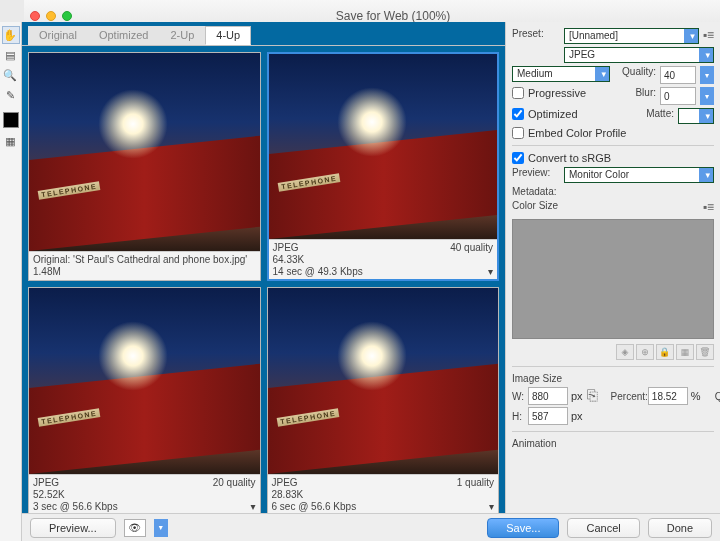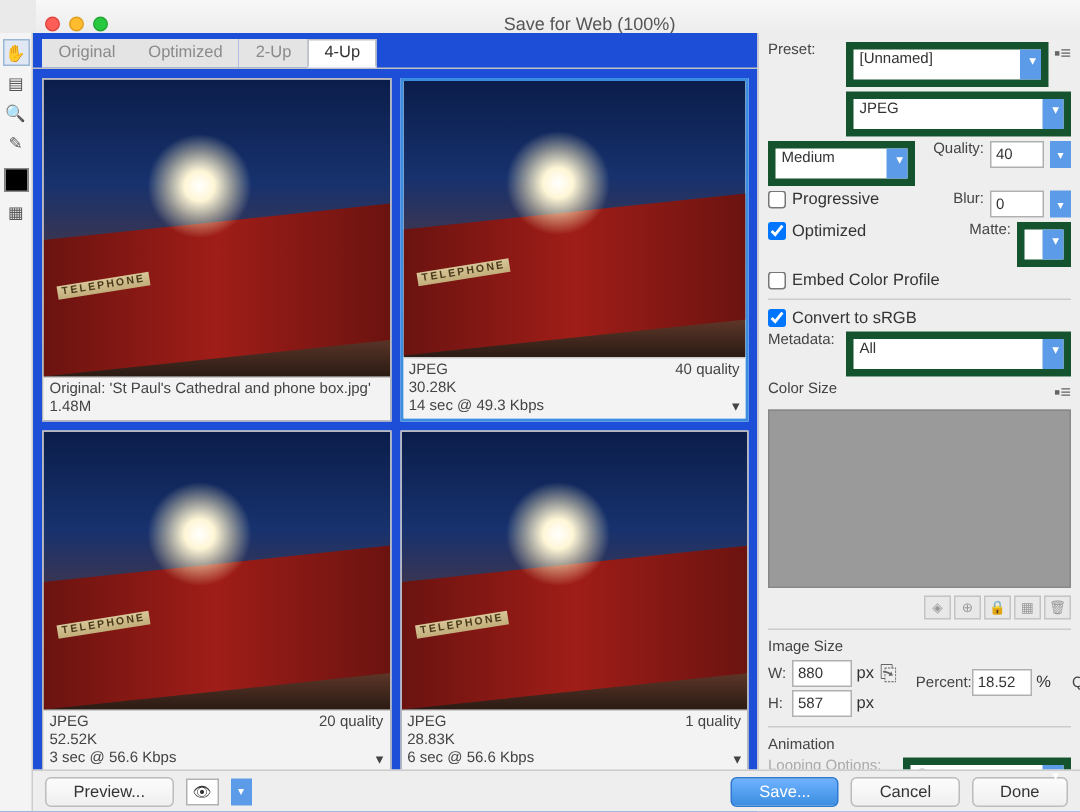--- a/index.html
+++ b/index.html
@@ -10,21 +10,21 @@
 .dot.red{ background:#ff5f57; border-color:#e14540;}
 .dot.yellow{ background:#ffbd2e; border-color:#dfa023;}
 .dot.green{ background:#28c840; border-color:#23a735;}
 .title { flex:1; text-align:center; font-size:12px; color:#555; }
 .content { position:absolute; top:22px; left:0; right:0; bottom:0; display:flex; }
 .toolbar { width:22px; background:#f4f4f4; border-right:1px solid #ccc; display:flex; flex-direction:column; align-items:center; padding-top:4px; gap:2px;}
 .tbtn { width:18px; height:18px; display:flex; align-items:center; justify-content:center; font-size:11px; color:#555; border:1px solid transparent; }
 .tbtn.active{ background:#dfe8f3; border:1px solid #9bb7d6;}
 .swatch { width:16px; height:16px; background:#000; border:1px solid #888; margin-top:6px;}
 .tbtn.small{height:14px;}
-.left { flex:1; display:flex; flex-direction:column; background:#1d4ed8; padding:4px 0 0 0; }
+.left { flex:1; display:flex; flex-direction:column; background:#0369a1; padding:4px 0 0 0; }
 .tabs { display:flex; gap:0; padding-left:6px; border-bottom:1px solid #c2c2c2; height:20px;}
 .tab { padding:2px 10px; color:#8a8a8a; border:1px solid transparent; border-bottom:none; background:#e4e4e4; font-size:11px;}
 .tab.active{ background:#fff; color:#333; border:1px solid #c2c2c2; border-bottom:1px solid #fff; }
 .grid { flex:1; display:grid; grid-template-columns:1fr 1fr; grid-template-rows:1fr 1fr; gap:6px; padding:6px; }
 .cell { background:#fff; border:1px solid #b8b8b8; display:flex; flex-direction:column; overflow:hidden;}
 .cell.selected{ border:2px solid #3b8de0; }
 .thumb { flex:1; background:linear-gradient(180deg,#0b1d4a 0%,#17326e 35%,#3a3552 55%,#8a4e3a 75%,#2a1b14 100%); position:relative; overflow:hidden;}
 .flare{ position:absolute; top:18%; left:30%; width:70px; height:70px; background:radial-gradient(circle,#ffffff 0%,#fff6d6 20%,rgba(255,240,190,0.5) 45%, rgba(255,255,255,0) 70%); border-radius:50%;}
 .tele { position:absolute; left:4%; bottom:28%; transform:rotate(-9deg); background:linear-gradient(#d9c79a,#c2ad7a); padding:1px 3px; font-size:7px; letter-spacing:1.5px; color:#4a3a1a; font-weight:bold;}
 .booth{ position:absolute; left:0; right:0; bottom:0; height:46%; background:linear-gradient(90deg,#6b1310,#a01d18,#6b1310); transform:skewY(-6deg); transform-origin:left; }
@@ -32,21 +32,21 @@
 .meta-row{ display:flex; justify-content:space-between;}
 .meta-row span{ font-size:10px; color:#444;}
 .statusbar { display:flex; align-items:center; gap:6px; padding:2px 6px; border-top:1px solid #ccc; background:#f2f2f2; height:20px;}
 .select-mini{ height:16px; border:1px solid #b8b8b8; background:#fff; padding:0 14px 0 4px; font-size:10px; position:relative;}
 .select-mini::after{ content:'▾'; position:absolute; right:3px; top:0; font-size:9px; color:#555;}
 .readout{ color:#888; font-size:10px;}
 .right { width:215px; background:#eee; border-left:1px solid #ccc; padding:6px; display:flex; flex-direction:column; gap:3px; overflow:hidden;}
 .row{ display:flex; align-items:flex-start; gap:4px;}
 .row label{ font-size:10px; color:#444; min-width:48px;}
 .row label.sm{ min-width:38px; text-align:right;}
-.sel{ flex:1; height:30px; background:#fff; border:5px solid #14532d; padding:1px 18px 1px 4px; font-size:10px; position:relative; color:#333;}
+.sel{ flex:1; height:16px; background:#fff; border:1px solid #14532d; padding:1px 18px 1px 4px; font-size:10px; position:relative; color:#333;}
 .sel::after{ content:''; position:absolute; right:0; top:0; bottom:0; width:14px; background:#5c9be8; }
 .sel::before{ content:'▾'; position:absolute; right:3px; top:2px; color:#fff; font-size:9px; z-index:2;}
 .numbox{ width:36px; height:18px; background:#fff; border:1px solid #b0b0b0; font-size:10px; padding:1px 3px;}
 .step{ width:14px; height:18px; background:#5c9be8; display:flex; align-items:center; justify-content:center; color:#fff; font-size:8px;}
 .chk{ display:flex; align-items:center; gap:4px; font-size:10px; color:#444;}
 .chk input{ width:12px; height:12px;}
 .sep{ height:1px; background:#ccc; margin:3px 0;}
 .colortable{ height:120px; background:#9a9a9a; border:1px solid #888; margin-top:2px;}
 .ct-tools{ display:flex; justify-content:flex-end; gap:2px; margin-top:2px;}
 .ct-btn{ width:18px; height:16px; background:#e8e8e8; border:1px solid #c4c4c4; font-size:9px; color:#999; display:flex; align-items:center; justify-content:center;}
@@ -120,21 +120,21 @@
           <div class="booth"></div>
             <div class="tele">TELEPHONE</div>
             <div class="flare"></div>
         </div>
         <div class="meta">
           <div class="meta-row">
               <span>JPEG</span>
               <span>40 quality</span>
             </div>
           <div class="meta-row">
-              <span>30.28K</span>
+              <span>64.33K</span>
             </div>
           <div class="meta-row">
               <span>14 sec @ 49.3 Kbps</span>
               <span class="menu-icon">▾</span>
             </div>
         </div>
       </div>
 
       <div class="cell">
         <div class="thumb">
@@ -236,22 +236,25 @@
 
     <div class="sep"></div>
 
     <div class="row">
       <label class="chk">
           <input type="checkbox" checked="" style=""> 
           <span>Convert to sRGB</span>
         </label>
     </div>
     <div class="row">
+      <label>Preview:</label>
+      <div class="sel">Monitor Color</div>
+    </div>
+    <div class="row">
       <label>Metadata:</label>
-      <div class="sel">All</div>
     </div>
 
     <div class="row" style="justify-content:space-between;">
       <span class="section-title">Color Size</span>
       <span class="menu-icon">▪≡</span>
     </div>
     <div class="colortable"></div>
     <div class="ct-tools">
       <div class="ct-btn">◈</div>
       <div class="ct-btn">⊕</div>
@@ -286,24 +289,20 @@
         <div class="inline">
             <label class="sm" style="min-width:46px;">Quality:</label>
             <div class="sel" style="flex:1;">Bicubic</div>
           </div>
       </div>
     </div>
 
     <div class="sep"></div>
 
     <span class="section-title">Animation</span>
-    <div class="row">
-      <label style="min-width:86px; color:#aaa;">Looping Options:</label>
-      <div class="sel" style="color:#aaa;">Once</div>
-    </div>
   </div>
 </div>
 
 <div class="footer">
   <button class="btn">Preview...</button>
   <div class="preview-eye">👁</div>
   <div class="step">▾</div>
   <div class="spacer"></div>
   <button class="btn primary">Save...</button>
   <button class="btn">Cancel</button>

